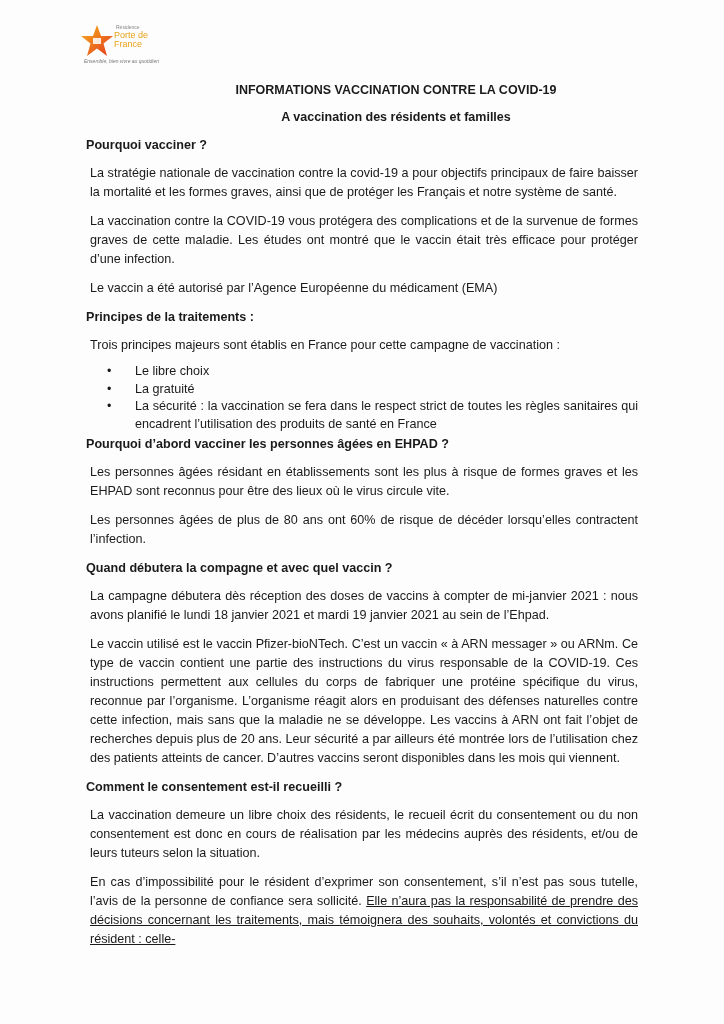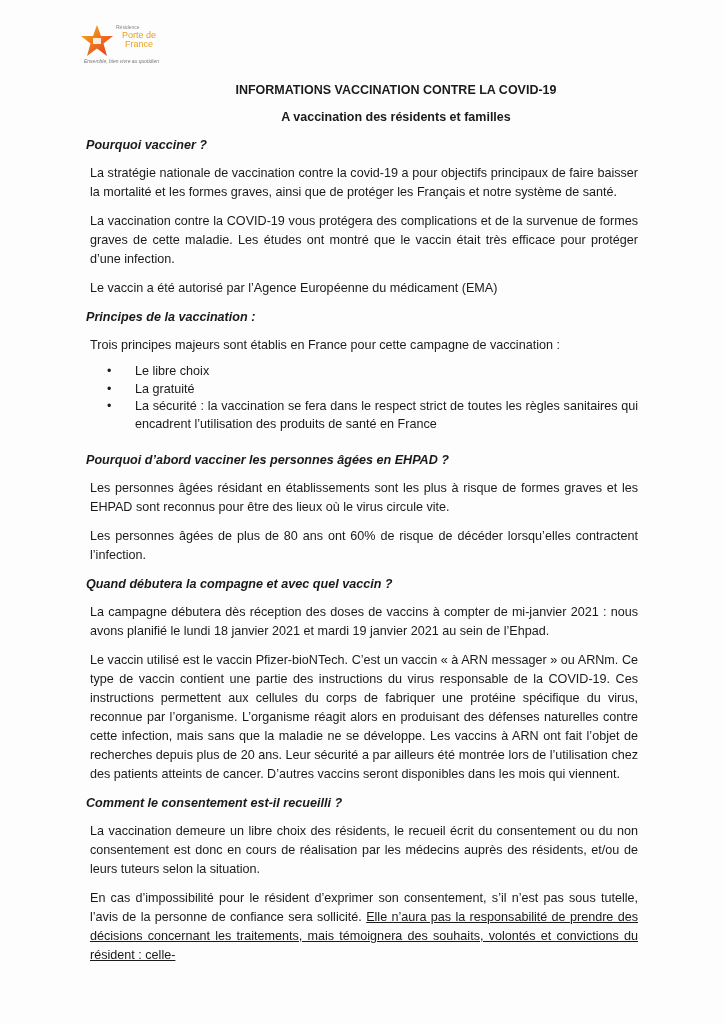--- a/index.html
+++ b/index.html
@@ -2,30 +2,30 @@
 <html><head>
 <meta charset="utf-8">
 <style>
   html, body { margin: 0; padding: 0; background: #ffffff; }
   body { width: 724px; height: 1024px; position: relative; overflow: hidden;
          font-family: "Liberation Sans", sans-serif; color: #1a1a1a; }
   .page { position: absolute; left: 0; top: 0; width: 724px; height: 1024px; background: #fdfdfd; }
   .logo { position: absolute; left: 80px; top: 22px; width: 90px; height: 44px; }
   .logo-star { position: absolute; left: 0; top: 2px; width: 34px; height: 34px; }
   .logo-small { position: absolute; left: 36px; top: 2px; font-size: 5px; color: #888; white-space: nowrap; }
-  .logo-name { position: absolute; left: 34px; top: 9px; font-size: 9px; line-height: 9px; color: #e8a21a; width: 50px; text-align: center; }
+  .logo-name { position: absolute; left: 34px; top: 9px; font-size: 9px; line-height: 9px; color: #e8a21a; width: 50px; }
   .logo-tag { position: absolute; left: 4px; top: 36px; font-size: 5px; color: #777; font-style: italic; white-space: nowrap; }
   .title { position: absolute; left: 0; width: 724px; text-align: center; font-weight: bold; font-size: 12.5px; margin-left: 34px; }
   .doc-title { top: 83px; }
   .doc-subtitle { top: 110px; }
   .content { position: absolute; left: 86px; top: 136px; width: 552px; font-size: 12.6px; line-height: 19px; }
-  .h { font-weight: bold; margin: 0 0 9px 0; font-style: italic; }
+  .h { font-weight: bold; margin: 0 0 9px 0; }
   .p { margin: 0 0 10px 4px; text-align: justify; }
   .p.nojust { text-align: left; }
-  ul.bullets { margin: -2px 0 18px 0; padding: 0 0 0 49px; list-style: none; }
+  ul.bullets { margin: -2px 0 2px 0; padding: 0 0 0 49px; list-style: none; }
   ul.bullets li { position: relative; line-height: 17.5px; text-align: justify; }
   ul.bullets li::before { content: "•"; position: absolute; left: -28px; top: 0; }
   .u { text-decoration: underline; }
 </style>
 </head>
 <body>
 
 <div class="page">
 
   <div class="logo">
@@ -50,21 +50,21 @@
   <div class="title doc-title">INFORMATIONS VACCINATION CONTRE LA COVID-19</div>
   <div class="title doc-subtitle">A vaccination des résidents et familles</div>
 
   <div class="content">
 
     <div class="h">Pourquoi vacciner ?</div>
     <p class="p">La stratégie nationale de vaccination contre la covid-19 a pour objectifs principaux de faire baisser la mortalité et les formes graves, ainsi que de protéger les Français et notre système de santé.</p>
     <p class="p">La vaccination contre la COVID-19 vous protégera des complications et de la survenue de formes graves de cette maladie. Les études ont montré que le vaccin était très efficace pour protéger d’une infection.</p>
     <p class="p nojust">Le vaccin a été autorisé par l’Agence Européenne du médicament (EMA)</p>
 
-    <div class="h">Principes de la vaccination :</div>
+    <div class="h">Principes de la traitements :</div>
     <p class="p nojust">Trois principes majeurs sont établis en France pour cette campagne de vaccination :</p>
     <ul class="bullets">
       <li>Le libre choix</li>
       <li>La gratuité</li>
       <li>La sécurité : la vaccination se fera dans le respect strict de toutes les règles sanitaires qui encadrent l’utilisation des produits de santé en France</li>
     </ul>
 
     <div class="h">Pourquoi d’abord vacciner les personnes âgées en EHPAD ?</div>
     <p class="p">Les personnes âgées résidant en établissements sont les plus à risque de formes graves et les EHPAD sont reconnus pour être des lieux où le virus circule vite.</p>
     <p class="p">Les personnes âgées de plus de 80 ans ont 60% de risque de décéder lorsqu’elles contractent l’infection.</p>

